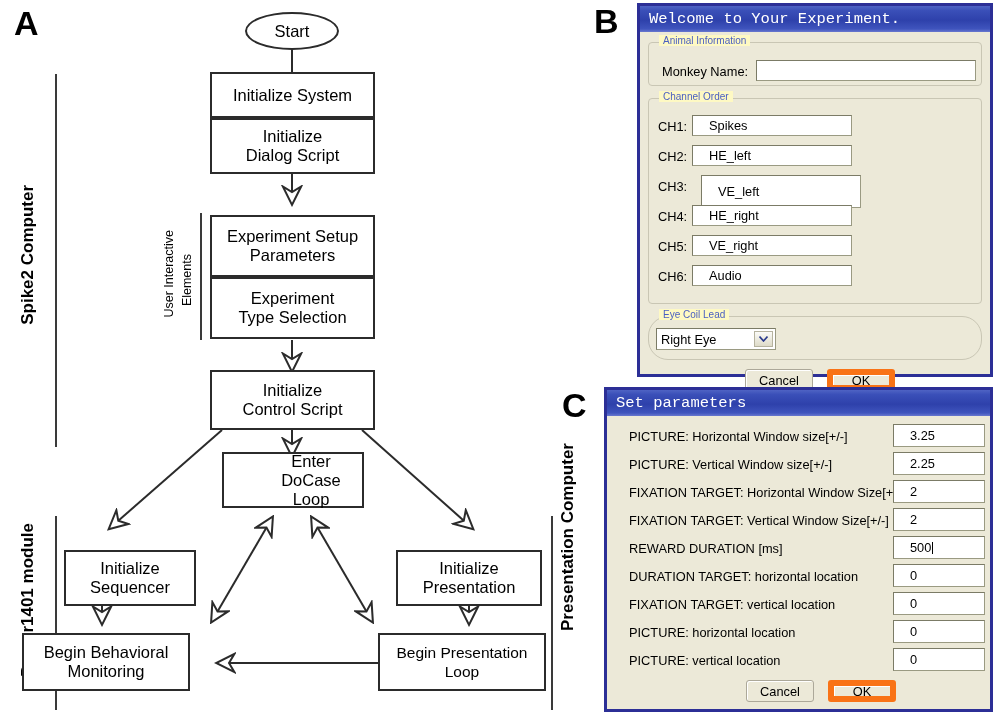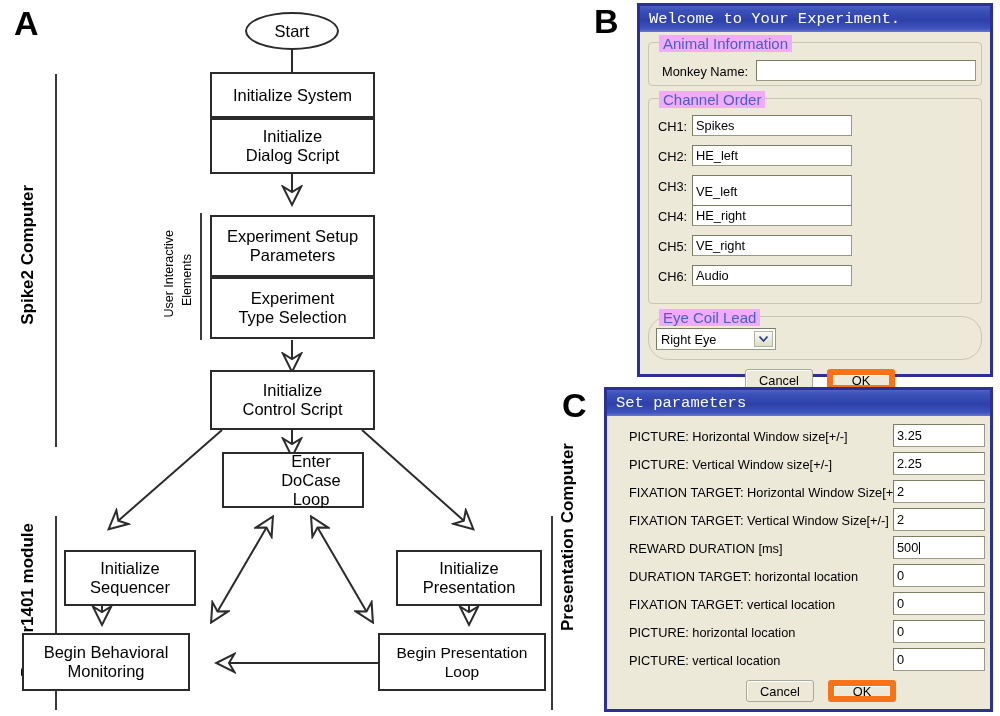--- a/index.html
+++ b/index.html
@@ -27,29 +27,29 @@
   
   .dlg{position:absolute;box-sizing:border-box;border:3px solid #2c2f96;
        background:#ece9d8;}
   .dlg-title{height:26px;box-sizing:border-box;
        background:linear-gradient(to bottom,#4f63c4 0%,#3a4fb8 18%,#2e41ab 55%,#3f54bd 88%,#6878cf 100%);
        color:#fff;font-size:15.5px;line-height:26px;padding-left:9px;font-weight:normal;font-family:Liberation Mono, monospace;}
   .dlg-body{position:relative;padding:0;}
 
   .group{position:absolute;box-sizing:border-box;border:1px solid #c9c6b4;border-radius:4px;
          background:transparent;}
-  .group-title{position:absolute;font-size:15px;color:#4a5fc1;background:#f0abfc;
+  .group-title{position:absolute;font-size:10px;color:#4a5fc1;background:#fef9c3;
                padding:0 4px;top:-8px;left:10px;white-space:nowrap;}
 
   .lbl{position:absolute;font-size:12.8px;color:#000;white-space:nowrap;line-height:14px;}
 
   .tfield{position:absolute;box-sizing:border-box;background:#fff;
           border:1px solid #9a9a82;border-top-color:#7b7b66;border-left-color:#7b7b66;
           font-size:12.8px;color:#000;display:flex;align-items:center;
-          padding-left:3px;overflow:hidden;white-space:nowrap;}
+          padding-left:16px;overflow:hidden;white-space:nowrap;}
 
   .combo{position:absolute;box-sizing:border-box;background:#fff;
          border:1px solid #9a9a82;border-top-color:#7b7b66;border-left-color:#7b7b66;
          font-size:12.8px;color:#000;display:flex;align-items:center;padding-left:4px;}
   .combo-arrow{position:absolute;right:2px;top:2px;bottom:2px;width:17px;
                background:linear-gradient(to bottom,#fbfbf8,#dedbc8);
                border:1px solid #b6b39f;display:flex;align-items:center;justify-content:center;}
   .combo-arrow svg{display:block;}
 
   .btn{position:absolute;box-sizing:border-box;background:#ece9d8;
@@ -176,21 +176,21 @@
       <span class="group-title">Channel Order</span>
     </div>
 
     <div class="lbl" style="left:18px;top:88px;">CH1:</div>
     <input class="tfield" style="left: 52px; top: 83px; width: 160px; height: 21px;" value="Spikes">
 
     <div class="lbl" style="left:18px;top:118px;">CH2:</div>
     <input class="tfield" style="left: 52px; top: 113px; width: 160px; height: 21px;" value="HE_left">
 
     <div class="lbl" style="left:18px;top:148px;">CH3:</div>
-    <input class="tfield" style="left: 52px; top: 143px; width: 160px; height: 33px;" value="VE_left">
+    <input class="tfield" style="left: 61px; top: 143px; width: 160px; height: 33px;" value="VE_left">
 
     <div class="lbl" style="left:18px;top:178px;">CH4:</div>
     <input class="tfield" style="left: 52px; top: 173px; width: 160px; height: 21px;" value="HE_right">
 
     <div class="lbl" style="left:18px;top:208px;">CH5:</div>
     <input class="tfield" style="left: 52px; top: 203px; width: 160px; height: 21px;" value="VE_right">
 
     <div class="lbl" style="left:18px;top:238px;">CH6:</div>
     <input class="tfield" style="left: 52px; top: 233px; width: 160px; height: 21px;" value="Audio">
 

